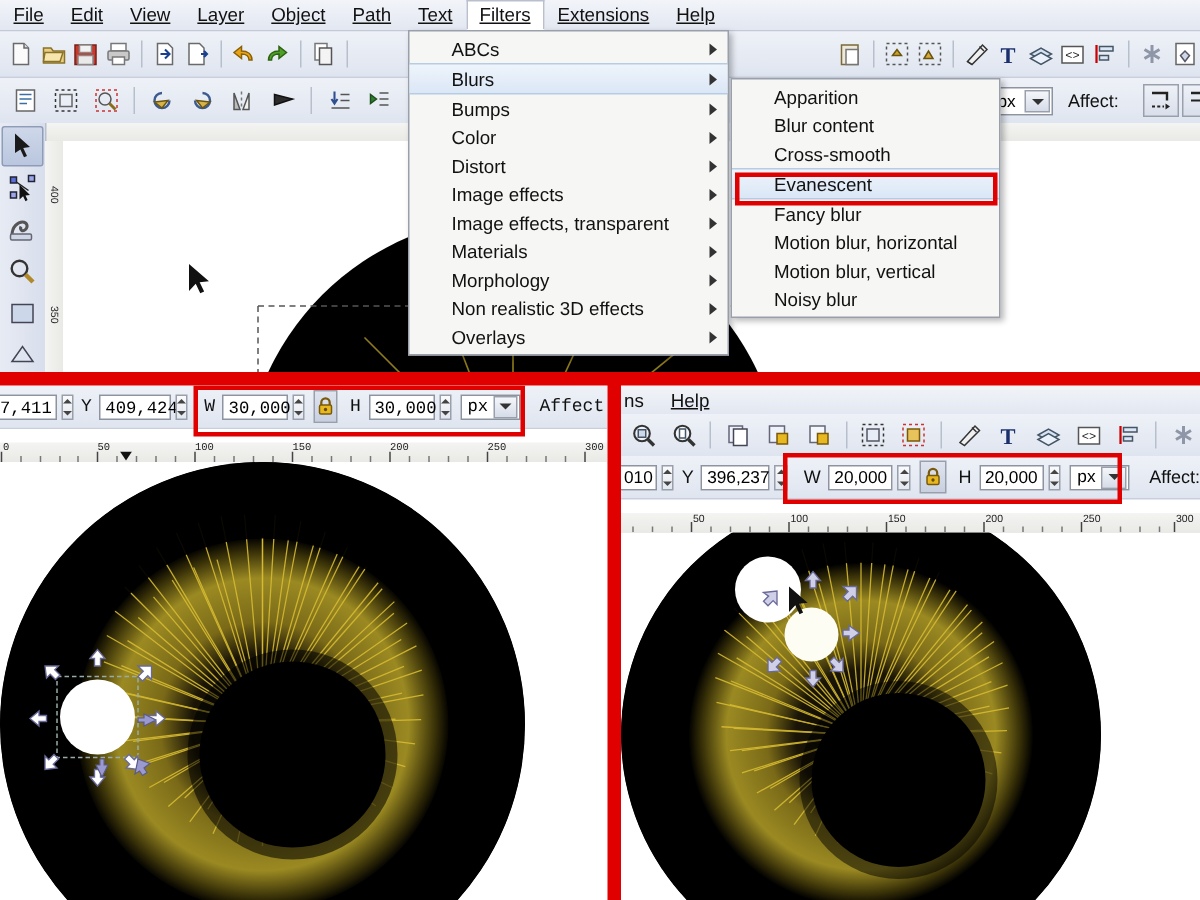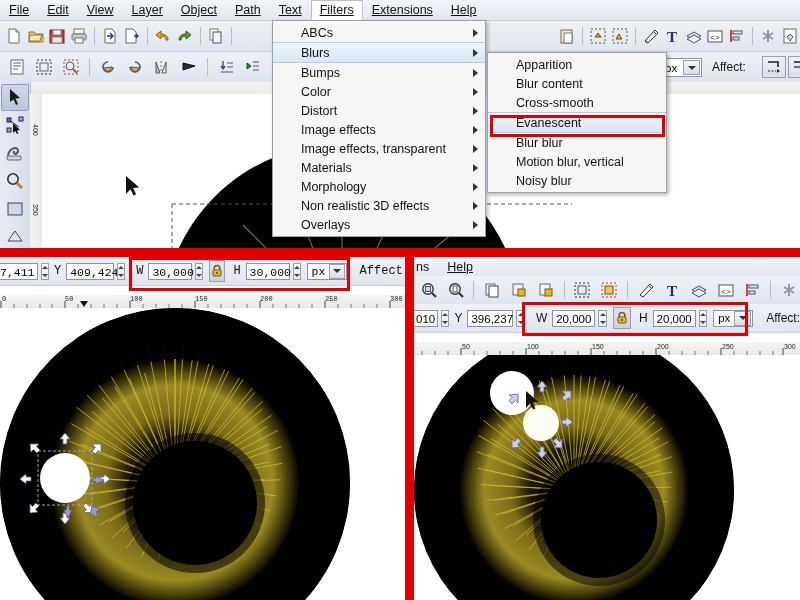--- a/index.html
+++ b/index.html
@@ -499,21 +499,24 @@
   <div class="dd-item">
     <span>Blur content</span>
     </div>
   <div class="dd-item">
     <span>Cross-smooth</span>
     </div>
   <div class="dd-item hl">
     <span>Evanescent</span>
     </div>
   <div class="dd-item">
-    <span>Blur blur</span>
+    <span>Fancy blur</span>
+    </div>
+  <div class="dd-item">
+    <span>Motion blur, horizontal</span>
     </div>
   <div class="dd-item">
     <span>Motion blur, vertical</span>
     </div>
   <div class="dd-item">
     <span>Noisy blur</span>
     </div>
 </div>
 
 <div class="abs" style="left:510px;top:56px;width:0;height:0;"></div>

